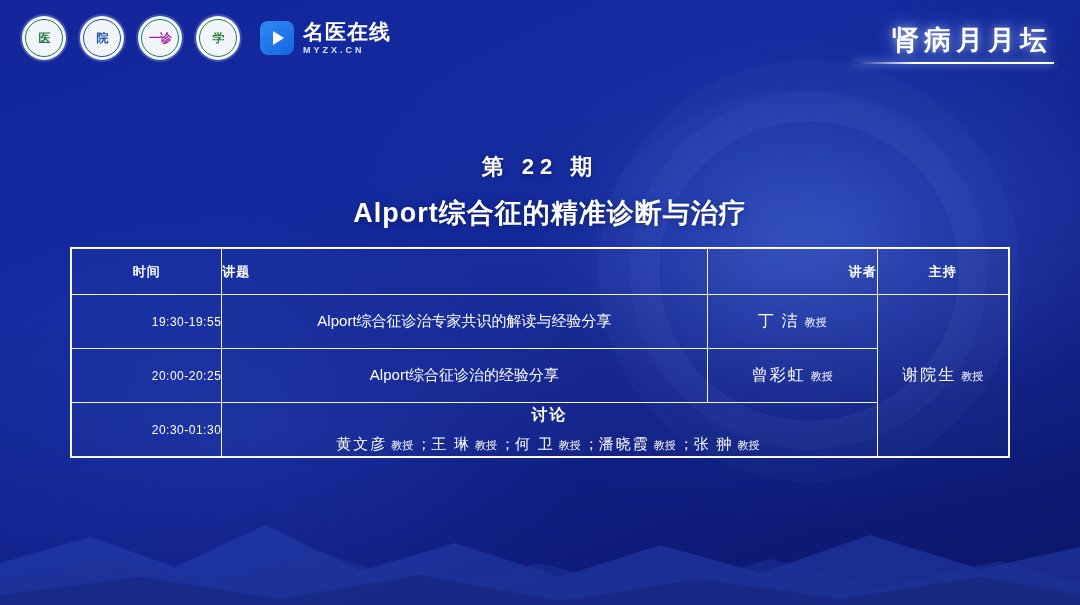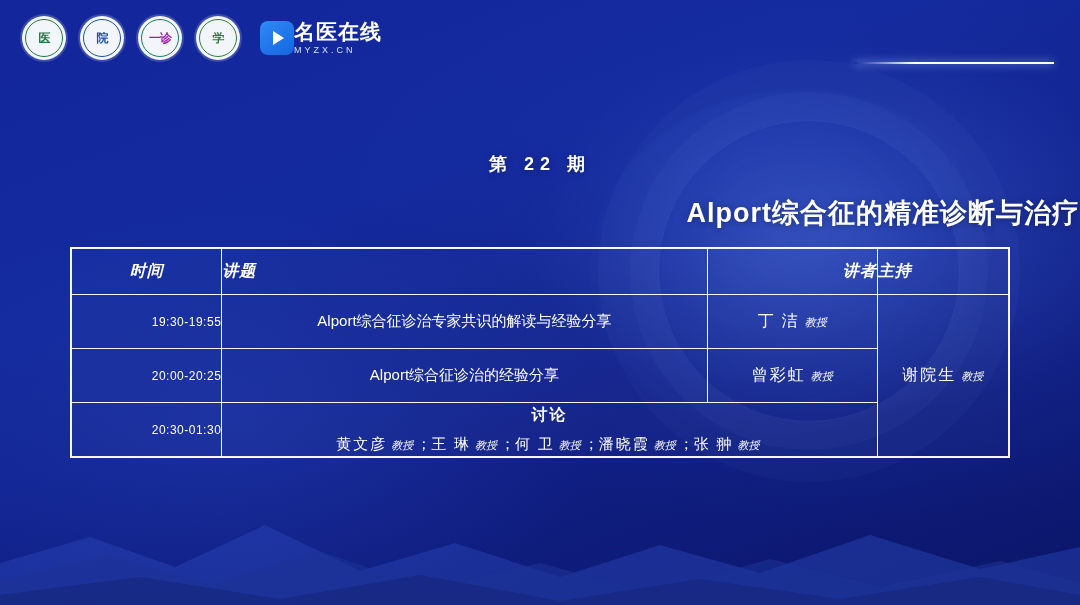--- a/index.html
+++ b/index.html
@@ -85,20 +85,21 @@
     font-weight: bold;
     letter-spacing: -1px;
     z-index: 2;
   }
   .logo-circle .mark.blue { color: #1d4ea8; }
   .logo-circle .mark.teal { color: #a21caf; }
   .logo-circle .mark.green2 { color: #2f7d3c; }
   .brand {
     display: flex;
     align-items: center;
+    gap: 9px;
     margin-left: 6px;
   }
   .brand-badge {
     width: 34px;
     height: 34px;
     border-radius: 8px;
     background: linear-gradient(145deg, #2f8bf4 0%, #1565e0 100%);
     display: flex;
     align-items: center;
     justify-content: center;
@@ -117,20 +118,21 @@
     color: #ffffff;
     font-size: 21px;
     font-weight: bold;
     letter-spacing: 1px;
   }
   .brand-en {
     color: #d6e4ff;
     font-size: 9px;
     letter-spacing: 3px;
     margin-top: 4px;
+    font-weight: bold;
   }
   .forum-title {
     position: absolute;
     right: 28px;
     top: 22px;
     font-size: 27px;
     font-weight: bold;
     letter-spacing: 5px;
     color: #ffffff;
     text-shadow: 0 0 10px rgba(255,255,255,0.55), 0 0 22px rgba(120,170,255,0.6);
@@ -144,30 +146,30 @@
     background: linear-gradient(90deg, rgba(255,255,255,0) 0%, #ffffff 30%, #ffffff 100%);
     box-shadow: 0 0 8px rgba(180,210,255,0.9);
   }
   
   .issue-title {
     position: absolute;
     left: 0; right: 0;
     top: 152px;
     text-align: center;
     color: #ffffff;
-    font-size: 18px;
+    font-size: 22px;
     font-weight: bold;
     letter-spacing: 6px;
     text-shadow: 0 1px 6px rgba(0,0,0,0.35);
   }
   .main-title {
     position: absolute;
     left: 0; right: 0;
     top: 195px;
-    text-align: right;
+    text-align: center;
     color: #ffffff;
     font-size: 27px;
     font-weight: bold;
     letter-spacing: 1px;
     text-shadow: 0 1px 6px rgba(0,0,0,0.35);
     margin-left: 20px;
   }
   
   .sched {
     position: absolute;
@@ -182,30 +184,29 @@
     width: 100%;
     border-collapse: collapse;
     color: #ffffff;
   }
   .sched th, .sched td {
     border: 1px solid rgba(255,255,255,0.95);
     padding: 0;
     vertical-align: middle;
   }
   .sched thead th {
-    font-size: 16px;
+    font-size: 13px;
     font-weight: bold;
     height: 45px;
     letter-spacing: 1px;
-    font-style: italic;
   }
   .col-time { width: 150px; text-align: center; }
   .col-topic { width: 487px; text-align: left; }
   .col-speaker { width: 170px; text-align: right; }
-  .col-host { width: 131px; text-align: left; }
+  .col-host { width: 131px; text-align: center; }
   .cell-time {
     font-size: 12px;
     text-align: right;
     letter-spacing: 0.5px;
     height: 53px;
   }
   .cell-topic {
     font-size: 15px;
     text-align: center;
     padding: 0 10px;
@@ -216,21 +217,20 @@
   }
   .cell-host {
     font-size: 16px;
     text-align: center;
   }
   .name { letter-spacing: 2px; font-family: Liberation Serif, serif; }
   .title-small {
     font-size: 11px;
     letter-spacing: 0;
     margin-left: 5px;
-    font-style: italic;
   }
   .discussion-cell {
     padding: 8px 10px 10px 10px;
     text-align: center;
   }
   .discussion-head {
     font-size: 16px;
     font-weight: bold;
     letter-spacing: 2px;
     margin-bottom: 7px;
@@ -277,20 +277,21 @@
         <span class="mark green2">学</span>
       </div>
       <div class="brand">
         <div class="brand-badge"></div>
         <div class="brand-text">
           <span class="brand-cn">名医在线</span>
           <span class="brand-en">MYZX.CN</span>
         </div>
       </div>
     </div>
+    <div class="forum-title">肾病月月坛</div>
     <div class="forum-underline"></div>
   </div>
 
   <div class="issue-title">第 22 期</div>
   <div class="main-title">Alport综合征的精准诊断与治疗</div>
 
   <div class="sched">
     <table>
       <thead>
         <tr>

